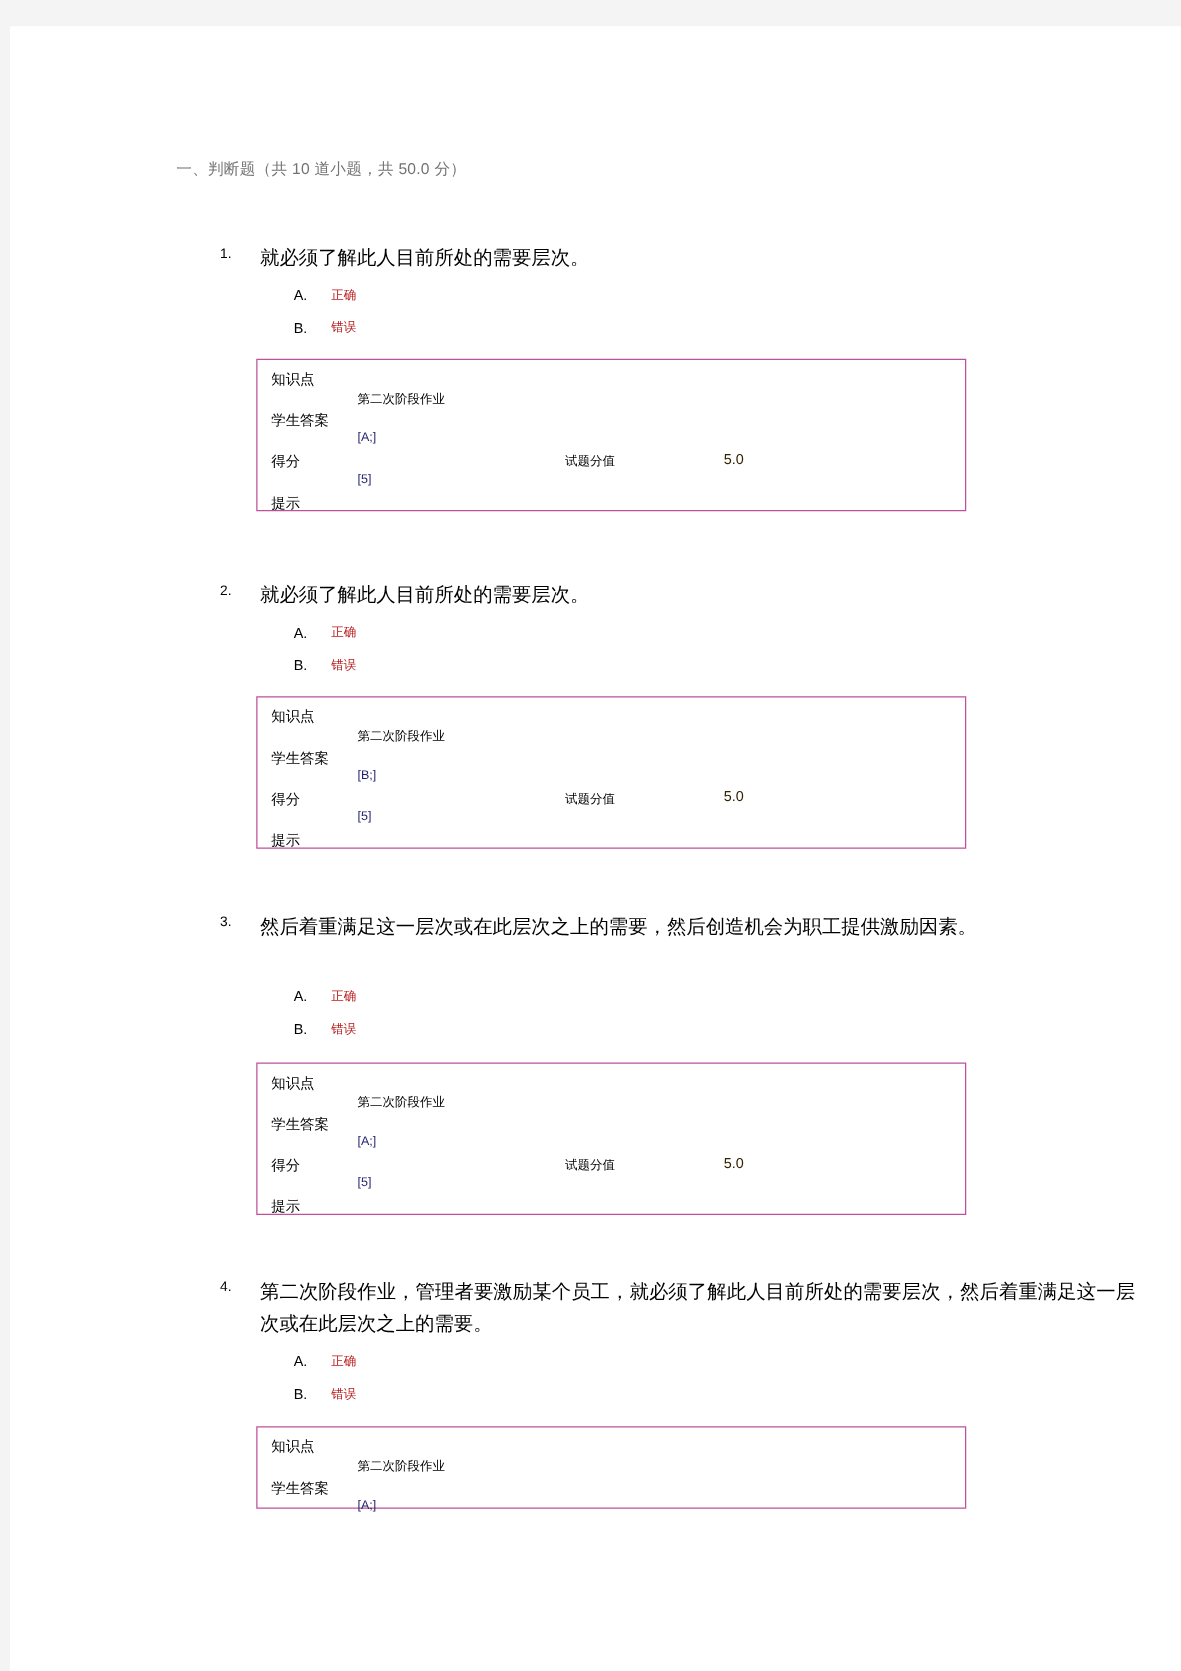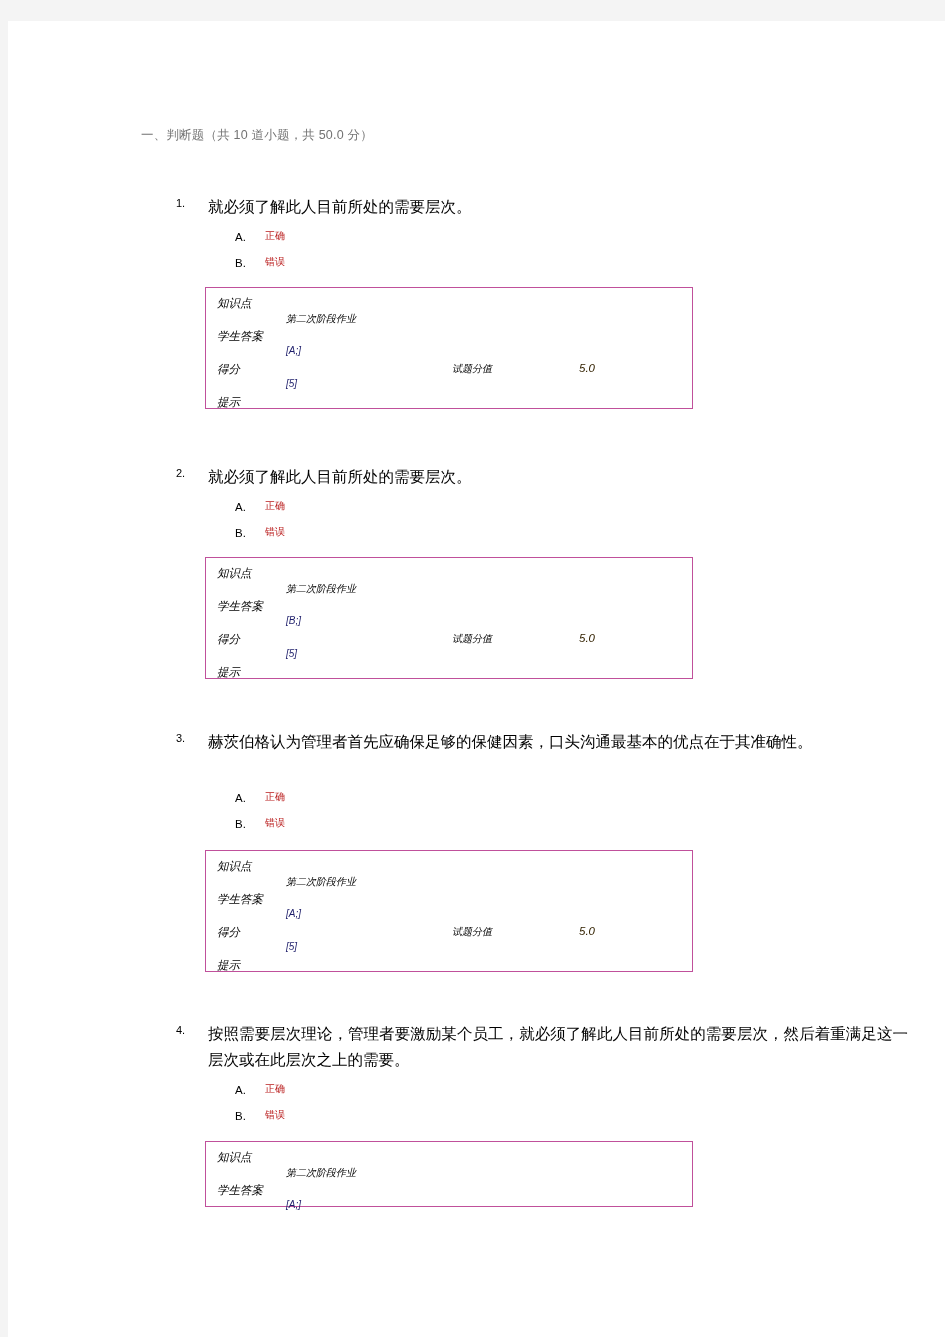--- a/index.html
+++ b/index.html
@@ -74,25 +74,24 @@
   .opt-text {
     position: absolute;
     left: 257px;
     top: 2px;
     font-size: 10px;
     color: #b91c1c;
   }
   .answer-box {
     position: absolute;
     left: 197px;
-    width: 488px;
+    width: 568px;
     border: 1.5px solid #c0509b;
     background: #ffffff;
     box-sizing: border-box;
-    font-style: italic;
   }
   .ab-row {
     position: relative;
     height: 33px;
   }
   .ab-label {
     position: absolute;
     left: 11px;
     top: 8px;
     font-size: 11.5px;
@@ -200,21 +199,21 @@
       <span class="ab-value2">5.0</span>
     </div>
     <div class="ab-row">
       <span class="ab-label">提示</span>
       <span class="ab-value"></span>
     </div>
   </div>
 
   <div class="question-block" style="top:708px;">
     <div class="q-num">3.</div>
-    <div class="q-text">赫茨伯格认为管理者首先应确保足够的保健因素，口头沟通最基本的优点在于其准确性。</div>
+    <div class="q-text">然后着重满足这一层次或在此层次之上的需要，然后创造机会为职工提供激励因素。</div>
     <div class="options" style="top:59px;">
       <div class="option-row">
         <span class="opt-letter">A.</span>
         <span class="opt-text">正确</span>
       </div>
       <div class="option-row">
         <span class="opt-letter">B.</span>
         <span class="opt-text">错误</span>
       </div>
     </div>
@@ -235,21 +234,21 @@
       <span class="ab-value2">5.0</span>
     </div>
     <div class="ab-row">
       <span class="ab-label">提示</span>
       <span class="ab-value"></span>
     </div>
   </div>
 
   <div class="question-block" style="top:1000px;">
     <div class="q-num">4.</div>
-    <div class="q-text">按照需要层次理论，管理者要激励某个员工，就必须了解此人目前所处的需要层次，然后着重满足这一层次或在此层次之上的需要。</div>
+    <div class="q-text">第二次阶段作业，管理者要激励某个员工，就必须了解此人目前所处的需要层次，然后着重满足这一层次或在此层次之上的需要。</div>
     <div class="options" style="top:59px;">
       <div class="option-row">
         <span class="opt-letter">A.</span>
         <span class="opt-text">正确</span>
       </div>
       <div class="option-row">
         <span class="opt-letter">B.</span>
         <span class="opt-text">错误</span>
       </div>
     </div>

